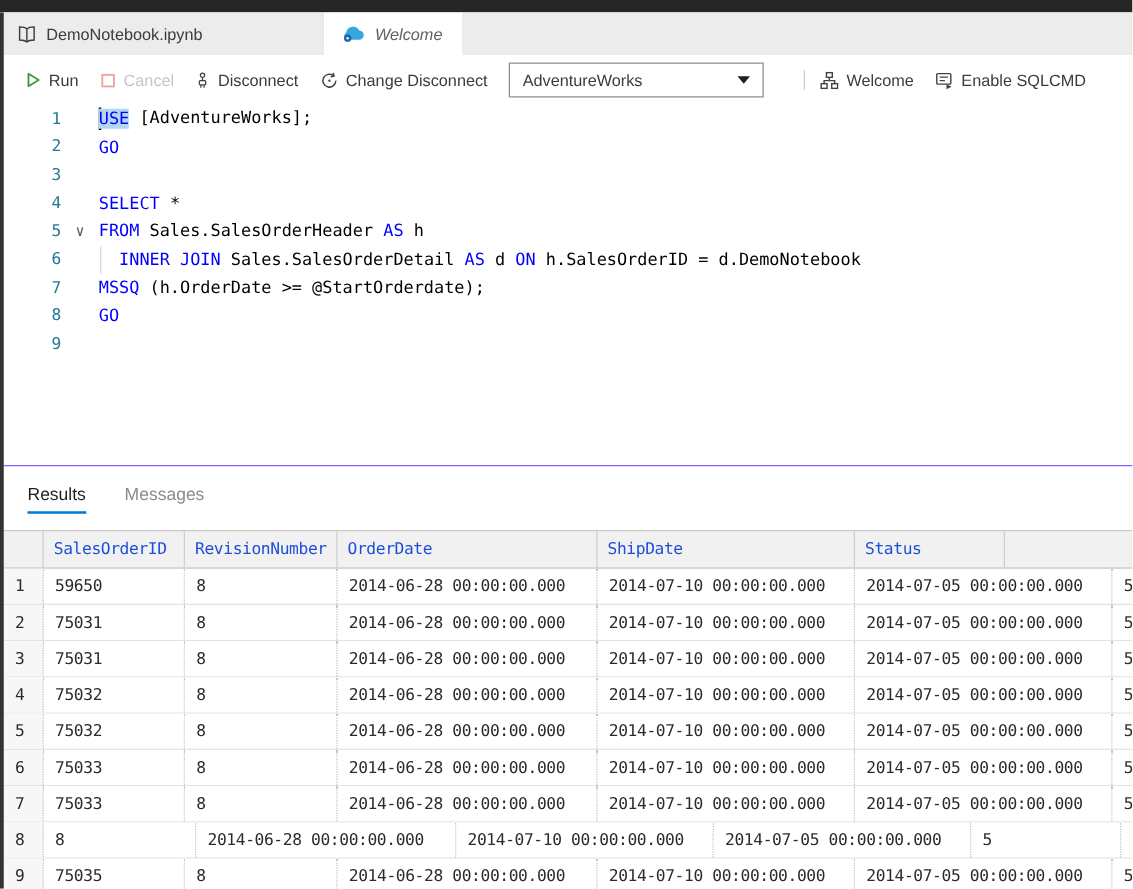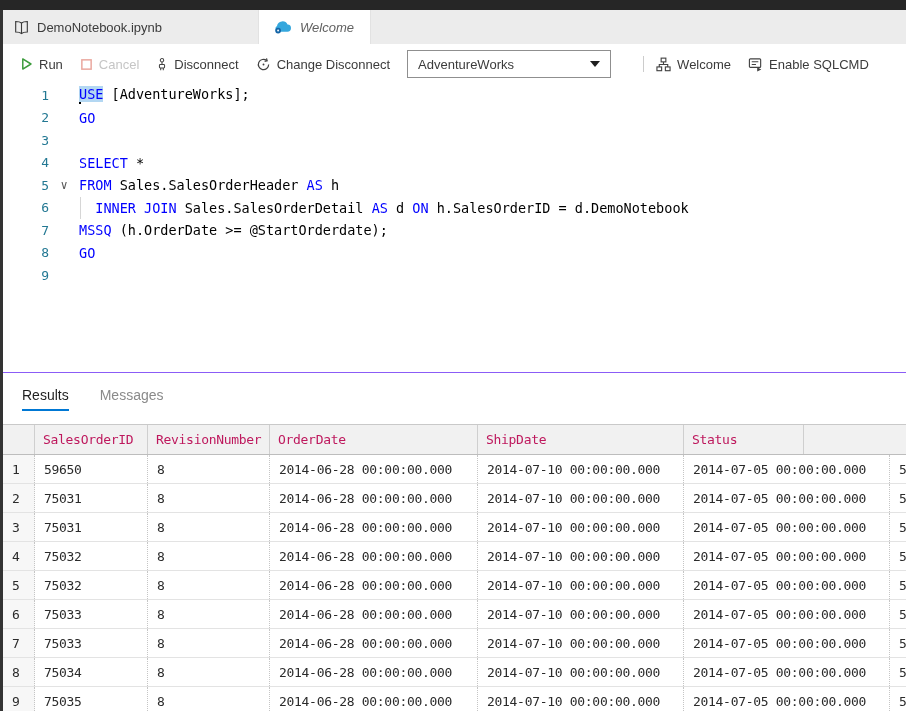--- a/index.html
+++ b/index.html
@@ -51,21 +51,21 @@
   
   .results{position:absolute;top:372px;left:3px;width:903px;height:339px;border-top:1px solid #8b5cf6;background:#fff;}
   .res-tabs{height:51px;display:flex;align-items:center;padding-left:19px;gap:31px;font-size:14px;box-sizing:border-box;}
   .res-tab{color:#8a8a8a;cursor:pointer;padding-bottom:6px;border-bottom:2px solid transparent;}
   .res-tab.active{color:#1f1f1f;border-bottom:2px solid var(--accent,#0078d4);}
 
   .grid{position:absolute;top:51px;left:0;right:0;bottom:0;overflow:hidden;
         font-family:"DejaVu Sans Mono","Liberation Mono",monospace;font-size:13px;letter-spacing:-0.3px;}
   .g-header{display:flex;height:29px;background:#f1f1f1;border-top:1px solid #c9c9c9;
             border-bottom:1px solid #bdbdbd;box-sizing:content-box;}
-  .g-hcell{display:flex;align-items:center;padding:0 8px;box-sizing:border-box;color:#be185d;
+  .g-hcell{display:flex;align-items:center;padding:0 8px;box-sizing:border-box;color:#1d4ed8;
            border-right:1px solid #cfcfcf;overflow:hidden;white-space:nowrap;flex:0 0 auto;cursor:pointer;}
   .g-row{display:flex;height:29px;border-bottom:1px solid #e3e3e3;box-sizing:border-box;background:#fff;cursor:default;}
   .g-cell{display:flex;align-items:center;padding:0 9px;box-sizing:border-box;color:#2b2b2b;
           border-right:1px dotted #c5c5c5;overflow:hidden;white-space:nowrap;flex:0 0 auto;}
   .g-cell.rownum{background:#f7f7f7;}
   svg{display:block;}
 </style>
 </head>
 <body>
 
@@ -284,21 +284,20 @@
           <div class="g-cell rownum" style="width: 32px;">7</div>
           <div class="g-cell" style="width: 113px;">75033</div>
           <div class="g-cell" style="width: 122px;">8</div>
           <div class="g-cell" style="width: 208px;">2014-06-28 00:00:00.000</div>
           <div class="g-cell" style="width: 206px;">2014-07-10 00:00:00.000</div>
           <div class="g-cell" style="width: 206px;">2014-07-05 00:00:00.000</div>
           <div class="g-cell" style="width: 120px;">5</div>
         </div>
         <div class="g-row">
           <div class="g-cell rownum" style="width: 32px;">8</div>
-          <div class="g-cell" style="width: 113px;">75034</div>
           <div class="g-cell" style="width: 122px;">8</div>
           <div class="g-cell" style="width: 208px;">2014-06-28 00:00:00.000</div>
           <div class="g-cell" style="width: 206px;">2014-07-10 00:00:00.000</div>
           <div class="g-cell" style="width: 206px;">2014-07-05 00:00:00.000</div>
           <div class="g-cell" style="width: 120px;">5</div>
         </div>
         <div class="g-row">
           <div class="g-cell rownum" style="width: 32px;">9</div>
           <div class="g-cell" style="width: 113px;">75035</div>
           <div class="g-cell" style="width: 122px;">8</div>

